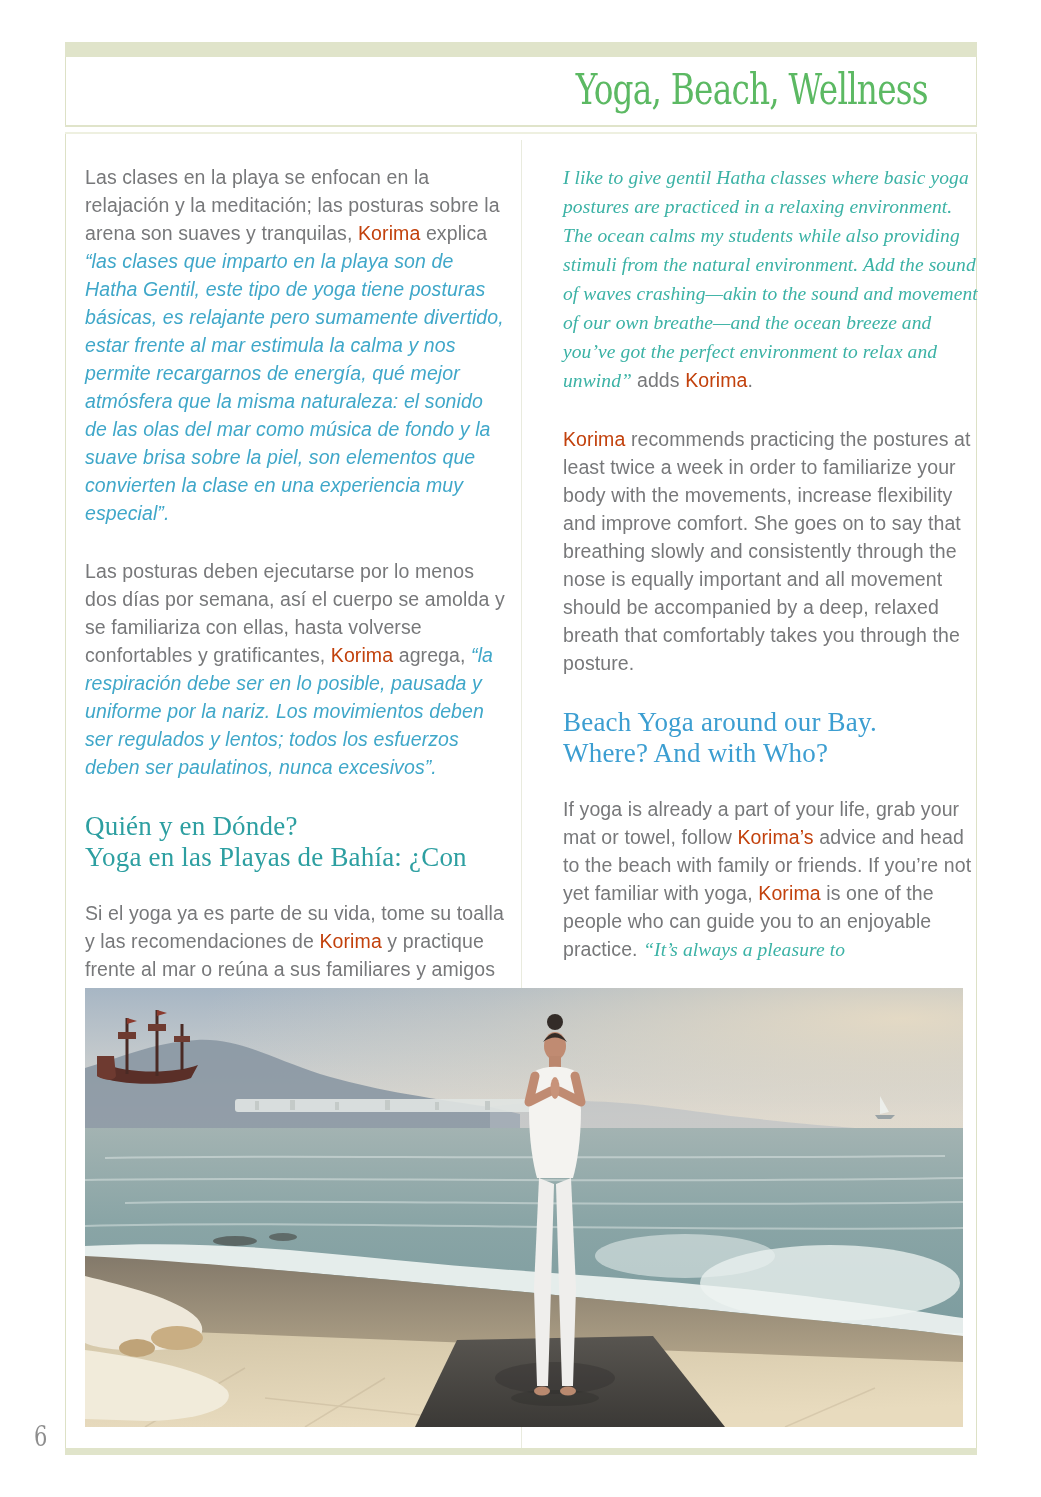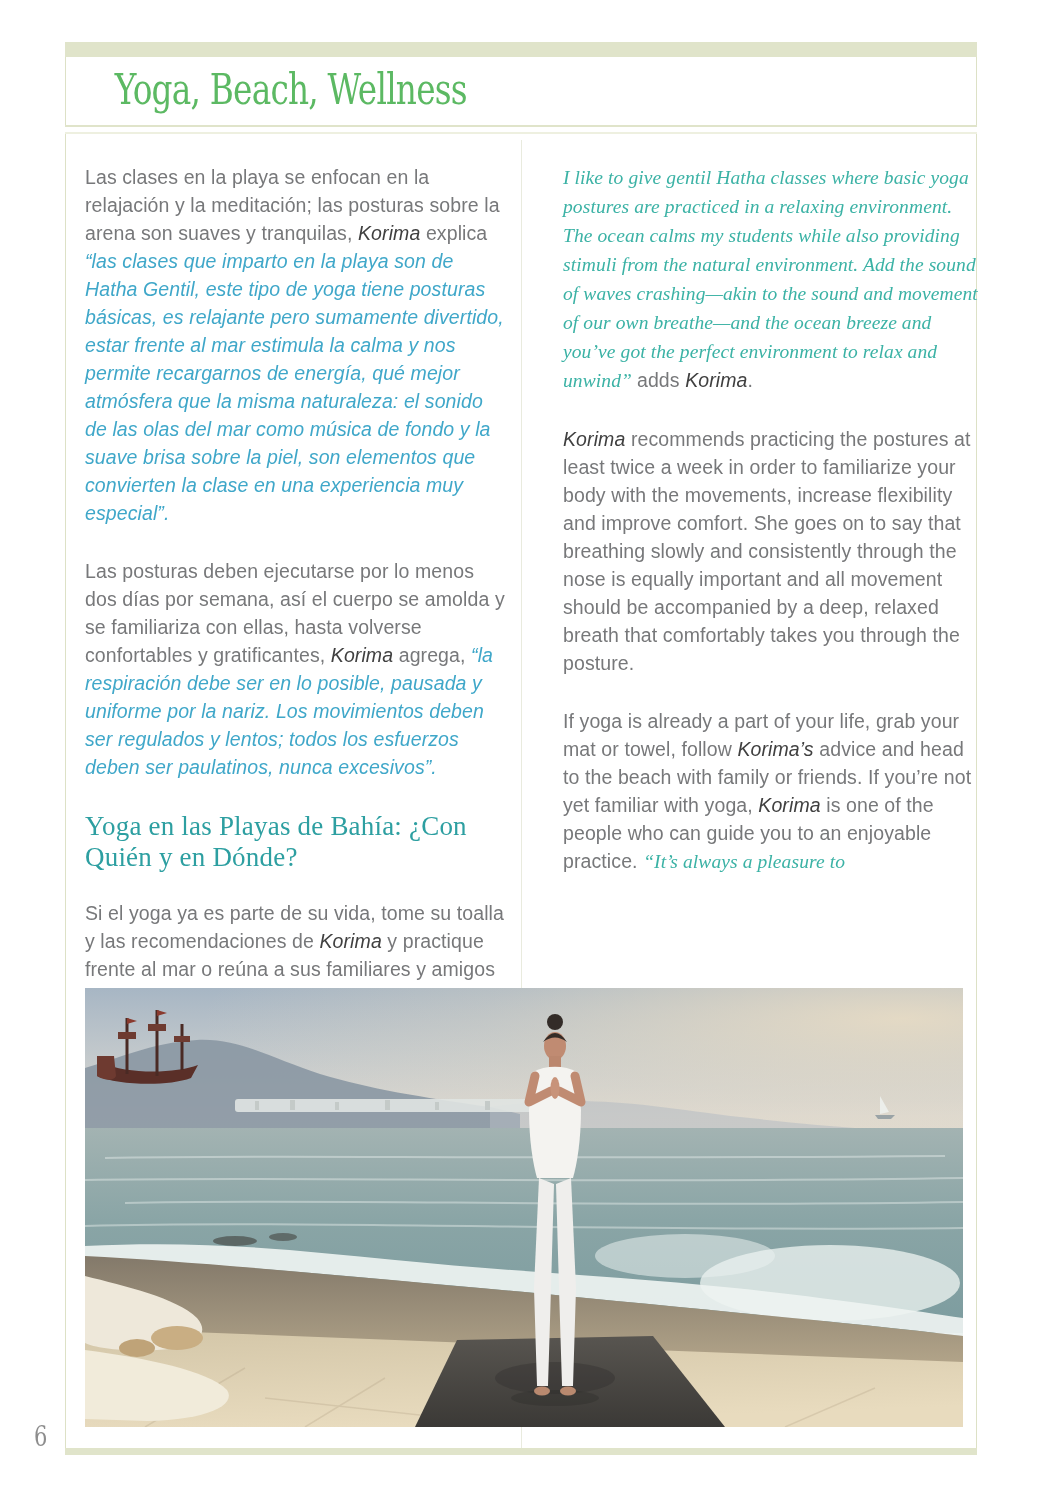--- a/index.html
+++ b/index.html
@@ -10,33 +10,33 @@
   .top-bar { position:absolute; left:65px; top:42px; width:912px; height:15px; background:#e0e4ca; }
   .bottom-bar { position:absolute; left:65px; top:1448px; width:912px; height:7px; background:#e0e4ca; }
   .side-line { position:absolute; top:57px; height:1391px; width:1px; background:#dde1c6; }
   .side-line.left { left:65px; }
   .side-line.right { left:976px; }
   .header-rule {
     position:absolute; left:65px; top:125px; width:912px; height:5px;
     border-top:2px solid #e0e4ca; border-bottom:2px solid #eef0e0; background:#ffffff;
   }
   .page-title {
-    position:absolute; left:65px; top:64px; width:912px; text-align:left;
+    position:absolute; left:65px; top:64px; width:912px; text-align:right;
     font-family:"DejaVu Serif", serif; font-size:42px; line-height:52px; color:#5cb963;
   }
   .page-title .condense { display:inline-block; transform:scaleX(0.78); transform-origin:center; letter-spacing:-1px; }
   .col-divider { position:absolute; left:521px; top:140px; width:1px; height:1308px; background:#e9ebde; z-index:0; }
   .column { position:absolute; top:163px; z-index:1; }
   .column.left  { left:85px;  width:424px; }
   .column.right { left:563px; width:415px; }
   p.body {
     margin:0 0 30px 0; font-size:19.5px; line-height:28px; color:#77787a; letter-spacing:0.1px;
   }
   .seg-plain { color:#77787a; }
-  .seg-name { color:#404040; font-style:italic; }
+  .seg-name { color:#c2410c; }
   .seg-quote-cyan { color:#3fa7c9; font-style:italic; }
   .seg-quote-teal { color:#3bb2a5; font-style:italic;font-family:Liberation Serif, serif; }
   h2.section {
     margin:14px 0 26px 0; font-family:"Liberation Serif", serif; font-weight:normal;
     font-size:27px; line-height:31px; letter-spacing:0.2px;
   }
   h2.section.teal { color:#2d9fa1; }
   h2.section.blue { color:#3c9ed1; }
   .photo {
     position:absolute; left:85px; top:988px; width:878px; height:439px; z-index:2;
@@ -62,29 +62,33 @@
     <span class="condense">Yoga, Beach, Wellness</span>
   </div>
 
   <div class="header-rule"></div>
   <div class="col-divider"></div>
 
   <div class="column left">
     <p class="body"><span class="seg-plain">Las clases en la playa se enfocan en la relajación y la meditación; las posturas sobre la arena son suaves y tranquilas, </span><span class="seg-name">Korima</span><span class="seg-plain"> explica </span><span class="seg-quote-cyan">“las clases que imparto en la playa son de Hatha Gentil, este tipo de yoga tiene posturas básicas, es relajante pero sumamente divertido, estar frente al mar estimula la calma y nos permite recargarnos de energía, qué mejor atmósfera que la misma naturaleza: el sonido de las olas del mar como música de fondo y la suave brisa sobre la piel, son elementos que convierten la clase en una experiencia muy especial”.</span></p>
     <p class="body"><span class="seg-plain">Las posturas deben ejecutarse por lo menos dos días por semana, así el cuerpo se amolda y se familiariza con ellas, hasta volverse confortables y gratificantes, </span><span class="seg-name">Korima</span><span class="seg-plain"> agrega, </span><span class="seg-quote-cyan">“la respiración debe ser en lo posible, pausada y uniforme por la nariz. Los movimientos deben ser regulados y lentos; todos los esfuerzos deben ser paulatinos, nunca excesivos”.</span></p>
     <h2 class="section teal">
+      <div>Quién y en Dónde?</div>
       <div>Yoga en las Playas de Bahía: ¿Con</div>
-      <div>Quién y en Dónde?</div>
     </h2>
     <p class="body"><span class="seg-plain">Si el yoga ya es parte de su vida, tome su toalla y las recomendaciones de </span><span class="seg-name">Korima</span><span class="seg-plain"> y practique frente al mar o reúna a sus familiares y amigos para descubrir la delicia del yoga en la playa, pero si por el contrario es la primera vez en que incursionará en la práctica de esta disciplina, </span><span class="seg-name">Korima</span><span class="seg-plain"> es una</span></p>
   </div>
 
   <div class="column right">
     <p class="body"><span class="seg-quote-teal">I like to give gentil Hatha classes where basic yoga postures are practiced in a relaxing environment. The ocean calms my students while also providing stimuli from the natural environment. Add the sound of waves crashing—akin to the sound and movement of our own breathe—and the ocean breeze and you’ve got the perfect environment to relax and unwind” </span><span class="seg-plain">adds </span><span class="seg-name">Korima</span><span class="seg-plain">.</span></p>
     <p class="body"><span class="seg-name">Korima</span><span class="seg-plain"> recommends practicing the postures at least twice a week in order to familiarize your body with the movements, increase flexibility and improve comfort. She goes on to say that breathing slowly and consistently through the nose is equally important and all movement should be accompanied by a deep, relaxed breath that comfortably takes you through the posture.</span></p>
+    <h2 class="section blue">
+      <div>Beach Yoga around our Bay.</div>
+      <div>Where? And with Who?</div>
+    </h2>
     <p class="body"><span class="seg-plain">If yoga is already a part of your life, grab your mat or towel, follow </span><span class="seg-name">Korima’s</span><span class="seg-plain"> advice and head to the beach with family or friends. If you’re not yet familiar with yoga, </span><span class="seg-name">Korima</span><span class="seg-plain"> is one of the people who can guide you to an enjoyable practice. </span><span class="seg-quote-teal">“It’s always a pleasure to</span></p>
   </div>
 
   <div class="photo">
     <svg width="878" height="439" viewBox="0 0 878 439" xmlns="http://www.w3.org/2000/svg">
       <defs>
         <linearGradient id="sky" x1="0" y1="0" x2="0" y2="1">
           <stop offset="0%" stop-color="#a7b6c4"></stop>
           <stop offset="40%" stop-color="#c3c9cc"></stop>
           <stop offset="75%" stop-color="#dcd8d0"></stop>

